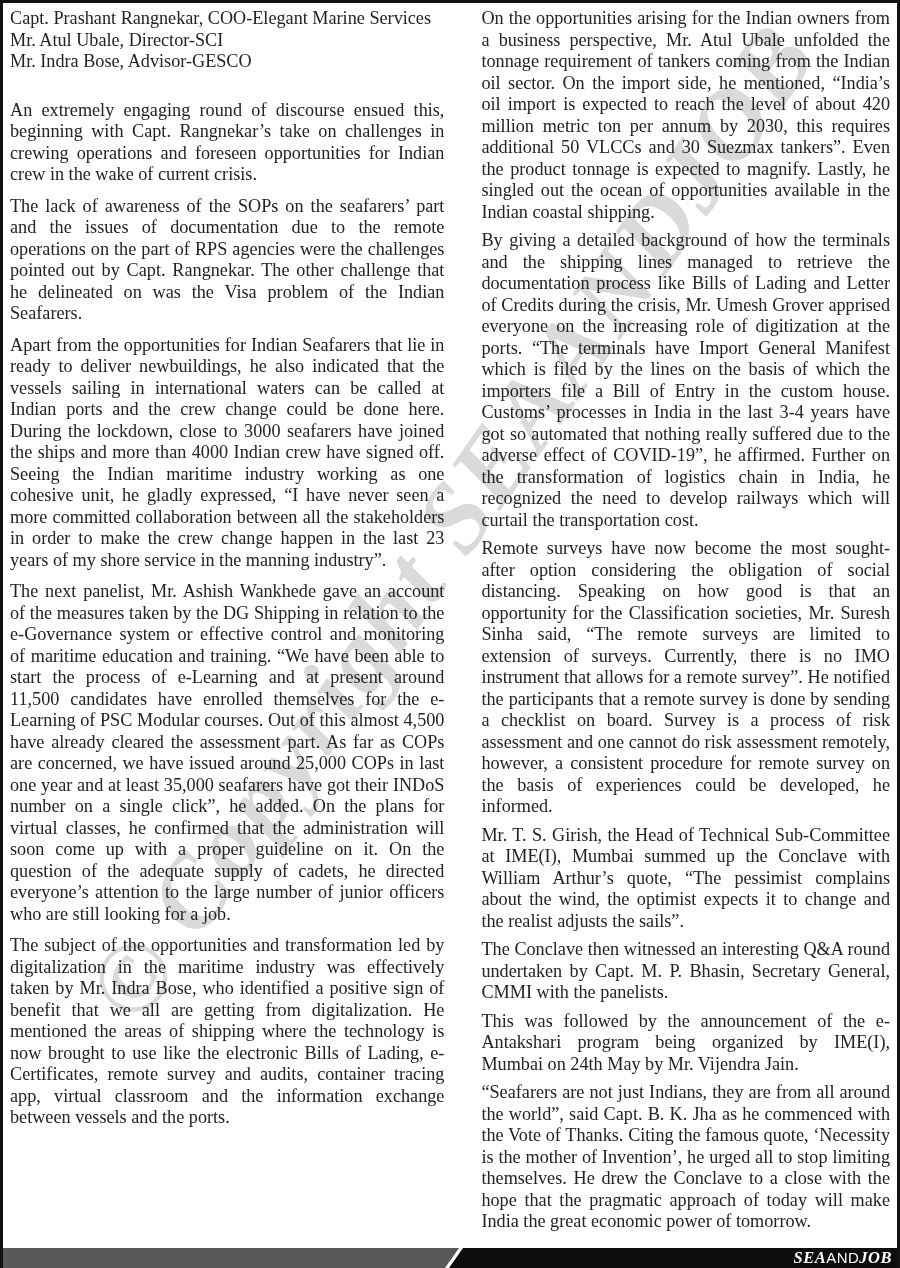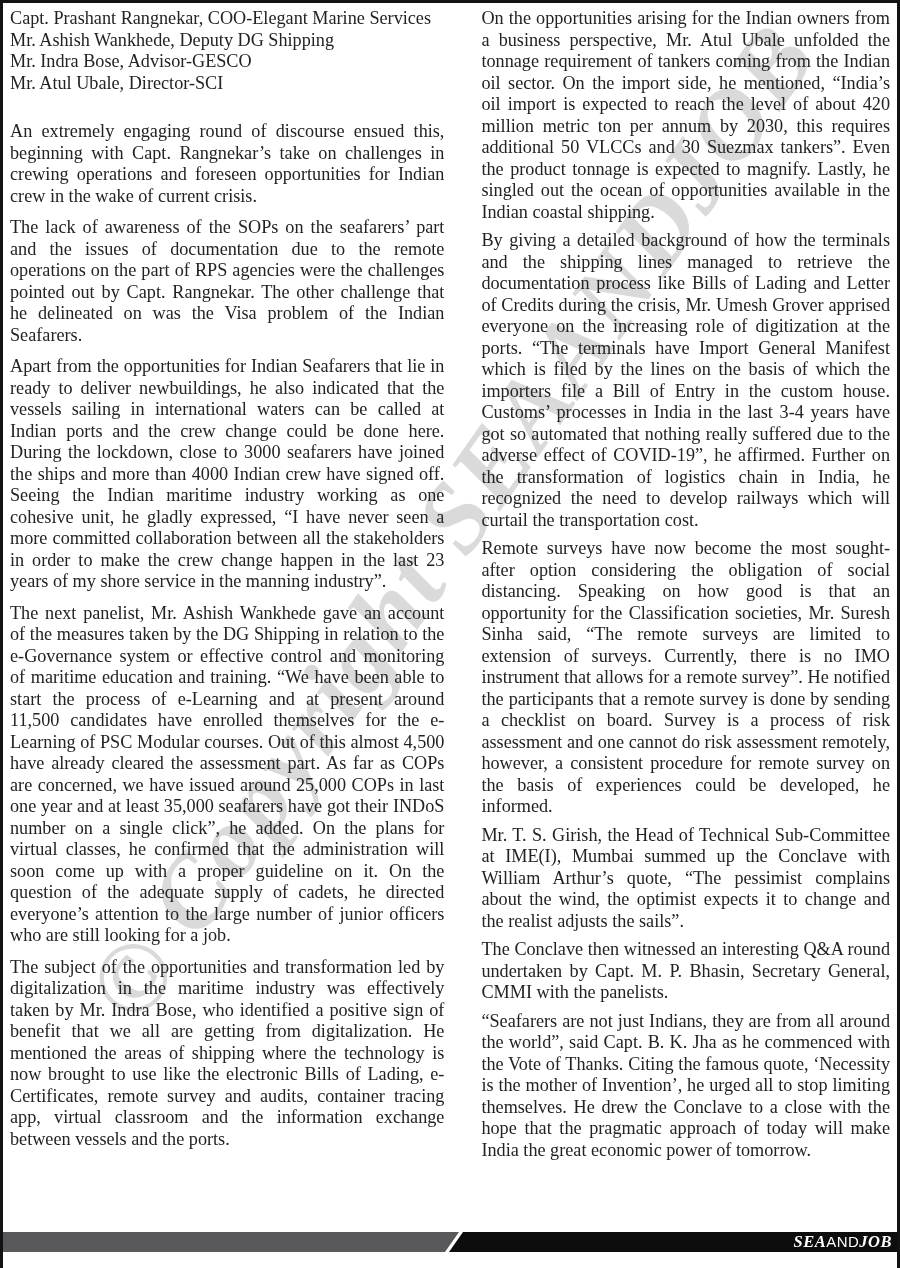--- a/index.html
+++ b/index.html
@@ -55,21 +55,21 @@
     white-space: nowrap;
     color: #9f9f9f;
     opacity: 0.38;
     z-index: 0;
     pointer-events: none;
   }
   .footer-bar {
     position: absolute;
     left: 0;
     right: 0;
-    bottom: 16px;
+    bottom: 0;
     height: 20px;
     background: #ffffff;
     z-index: 2;
   }
   .footer-gray {
     position: absolute;
     left: 0;
     top: 0;
     bottom: 0;
     width: 456px;
@@ -114,37 +114,37 @@
 
 <div class="page">
 
   <div class="watermark">© Copyright SEAANDJOB</div>
 
   <div class="columns">
 
     <div class="col col-left">
       <div class="panelists">
         <div class="panelist">Capt. Prashant Rangnekar, COO-Elegant Marine Services</div>
-        <div class="panelist">Mr. Ashish Wankhede, Deputy DG Shipping</div>
+        <div class="panelist">Mr. Atul Ubale, Director-SCI</div>
         <div class="panelist">Mr. Indra Bose, Advisor-GESCO</div>
-        <div class="panelist">Mr. Atul Ubale, Director-SCI</div>
       </div>
       <p>An extremely engaging round of discourse ensued this, beginning with Capt. Rangnekar’s take on challenges in crewing operations and foreseen opportunities for Indian crew in the wake of current crisis.</p>
       <p>The lack of awareness of the SOPs on the seafarers’ part and the issues of documentation due to the remote operations on the part of RPS agencies were the challenges pointed out by Capt. Rangnekar. The other challenge that he delineated on was the Visa problem of the Indian Seafarers.</p>
       <p>Apart from the opportunities for Indian Seafarers that lie in ready to deliver newbuildings, he also indicated that the vessels sailing in international waters can be called at Indian ports and the crew change could be done here. During the lockdown, close to 3000 seafarers have joined the ships and more than 4000 Indian crew have signed off. Seeing the Indian maritime industry working as one cohesive unit, he gladly expressed, “I have never seen a more committed collaboration between all the stakeholders in order to make the crew change happen in the last 23 years of my shore service in the manning industry”.</p>
       <p>The next panelist, Mr. Ashish Wankhede gave an account of the measures taken by the DG Shipping in relation to the e-Governance system or effective control and monitoring of maritime education and training. “We have been able to start the process of e-Learning and at present around 11,500 candidates have enrolled themselves for the e-Learning of PSC Modular courses. Out of this almost 4,500 have already cleared the assessment part. As far as COPs are concerned, we have issued around 25,000 COPs in last one year and at least 35,000 seafarers have got their INDoS number on a single click”, he added. On the plans for virtual classes, he confirmed that the administration will soon come up with a proper guideline on it. On the question of the adequate supply of cadets, he directed everyone’s attention to the large number of junior officers who are still looking for a job.</p>
       <p>The subject of the opportunities and transformation led by digitalization in the maritime industry was effectively taken by Mr. Indra Bose, who identified a positive sign of benefit that we all are getting from digitalization. He mentioned the areas of shipping where the technology is now brought to use like the electronic Bills of Lading, e-Certificates, remote survey and audits, container tracing app, virtual classroom and the information exchange between vessels and the ports.</p>
     </div>
 
     <div class="col col-right">
       <p>On the opportunities arising for the Indian owners from a business perspective, Mr. Atul Ubale unfolded the tonnage requirement of tankers coming from the Indian oil sector. On the import side, he mentioned, “India’s oil import is expected to reach the level of about 420 million metric ton per annum by 2030, this requires additional 50 VLCCs and 30 Suezmax tankers”. Even the product tonnage is expected to magnify. Lastly, he singled out the ocean of opportunities available in the Indian coastal shipping.</p>
       <p>By giving a detailed background of how the terminals and the shipping lines managed to retrieve the documentation process like Bills of Lading and Letter of Credits during the crisis, Mr. Umesh Grover apprised everyone on the increasing role of digitization at the ports. “The terminals have Import General Manifest which is filed by the lines on the basis of which the importers file a Bill of Entry in the custom house. Customs’ processes in India in the last 3-4 years have got so automated that nothing really suffered due to the adverse effect of COVID-19”, he affirmed. Further on the transformation of logistics chain in India, he recognized the need to develop railways which will curtail the transportation cost.</p>
       <p>Remote surveys have now become the most sought-after option considering the obligation of social distancing. Speaking on how good is that an opportunity for the Classification societies, Mr. Suresh Sinha said, “The remote surveys are limited to extension of surveys. Currently, there is no IMO instrument that allows for a remote survey”. He notified the participants that a remote survey is done by sending a checklist on board. Survey is a process of risk assessment and one cannot do risk assessment remotely, however, a consistent procedure for remote survey on the basis of experiences could be developed, he informed.</p>
       <p>Mr. T. S. Girish, the Head of Technical Sub-Committee at IME(I), Mumbai summed up the Conclave with William Arthur’s quote, “The pessimist complains about the wind, the optimist expects it to change and the realist adjusts the sails”.</p>
       <p>The Conclave then witnessed an interesting Q&amp;A round undertaken by Capt. M. P. Bhasin, Secretary General, CMMI with the panelists.</p>
+      <p>This was followed by the announcement of the e-Antakshari program being organized by IME(I), Mumbai on 24th May by Mr. Vijendra Jain.</p>
       <p>“Seafarers are not just Indians, they are from all around the world”, said Capt. B. K. Jha as he commenced with the Vote of Thanks. Citing the famous quote, ‘Necessity is the mother of Invention’, he urged all to stop limiting themselves. He drew the Conclave to a close with the hope that the pragmatic approach of today will make India the great economic power of tomorrow.</p>
     </div>
 
   </div>
 
   <div class="footer-bar">
     <div class="footer-gray"></div>
     <div class="footer-black">
       <span class="brand"><span class="serif-bold">SEA</span><span class="sans-reg">AND</span><span class="serif-bold">JOB</span></span>
     </div>

